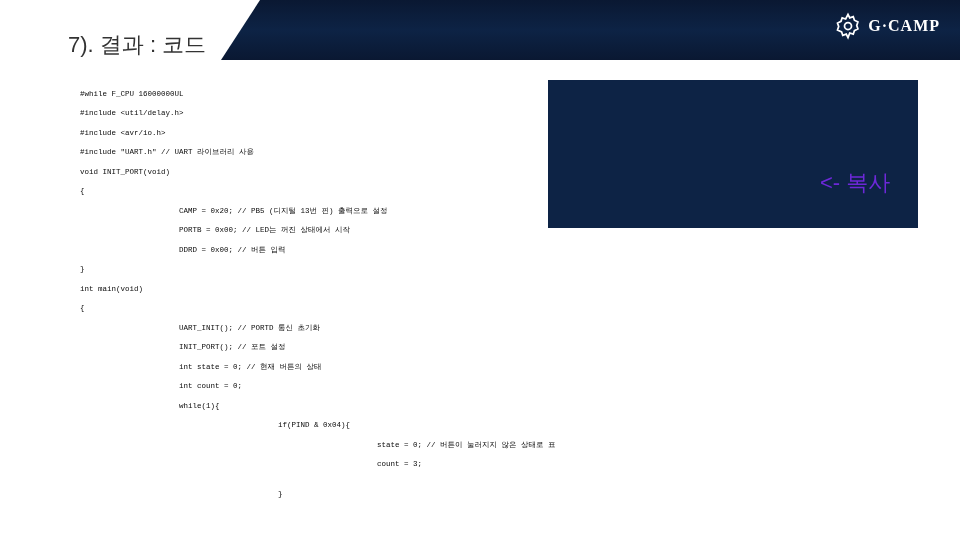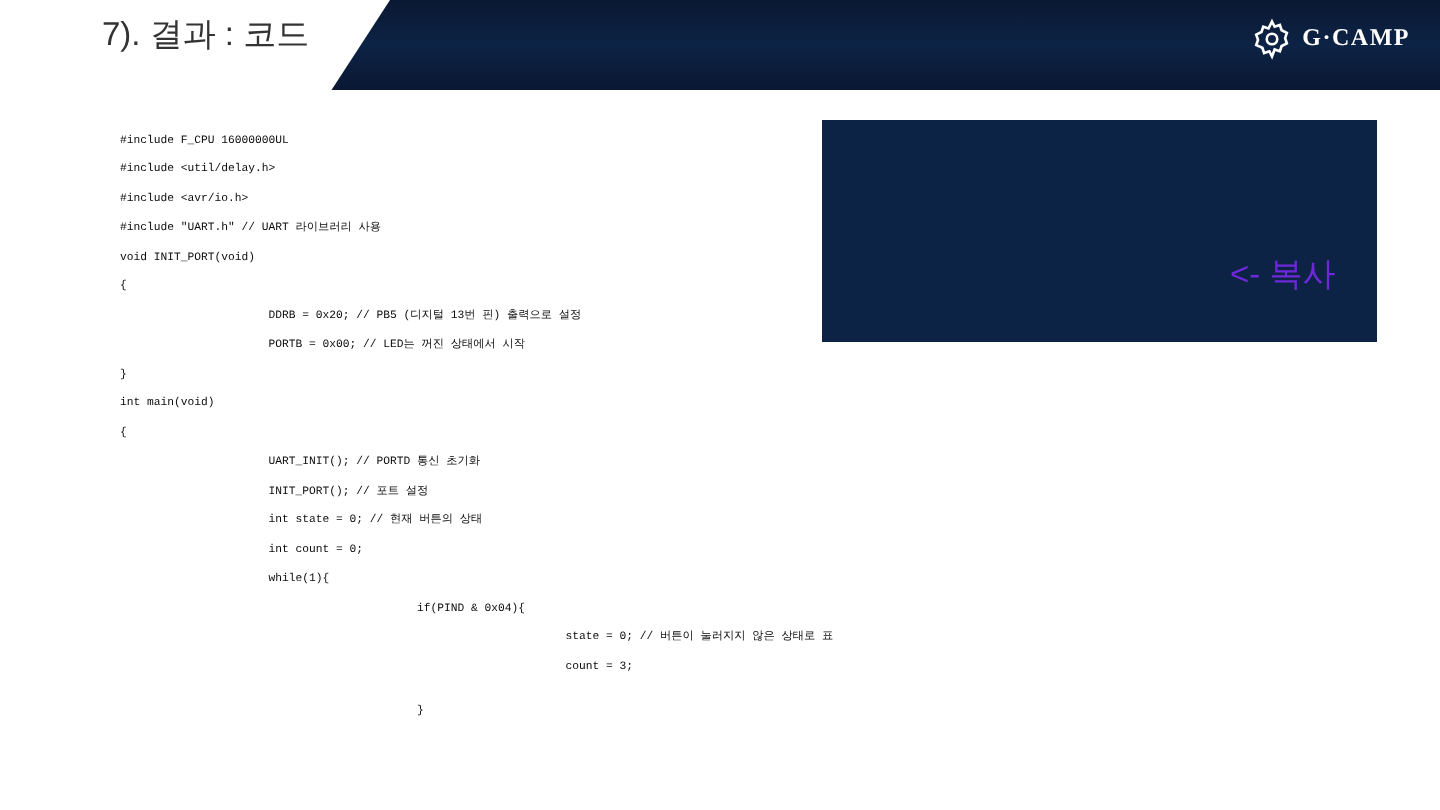--- a/index.html
+++ b/index.html
@@ -24,21 +24,21 @@
       left: 0;
       top: 0;
       height: 60px;
       width: 260px;
       background: #ffffff;
       clip-path: polygon(0 0, 100% 0, 85% 100%, 0 100%);
     }
     .title-text {
       position: absolute;
       left: 68px;
-      top: 8px;
+      top: 30px;
       font-size: 22px;
       color: #333333;
       z-index: 2;
     }
     .logo {
       position: absolute;
       right: 20px;
       top: 12px;
       display: flex;
       align-items: center;
@@ -93,28 +93,29 @@
       <path d="M12 2l1.5 3 3-1 1 3 3 1.5-1 3 1 3-3 1.5-1 3-3-1L12 22l-1.5-3-3 1-1-3L3 15.5l1-3-1-3L6 8l1-3 3 1L12 2z"></path>
     </svg>
     <span class="logo-text">G·CAMP</span>
   </div>
 </div>
 
 <div class="highlight-box"></div>
 <div class="copy-label">&lt;- 복사</div>
 
 <div class="code-area">
-<span>#include F_CPU 16000000UL</span>
+<span>#while F_CPU 16000000UL</span>
 <span>#include &lt;util/delay.h&gt;</span>
 <span>#include &lt;avr/io.h&gt;</span>
 <span>#include "UART.h" // UART 라이브러리 사용</span>
 <span>void INIT_PORT(void)</span>
 <span>{</span>
-<span>                      DDRB = 0x20; // PB5 (디지털 13번 핀) 출력으로 설정</span>
+<span>                      CAMP = 0x20; // PB5 (디지털 13번 핀) 출력으로 설정</span>
 <span>                      PORTB = 0x00; // LED는 꺼진 상태에서 시작</span>
+<span>                      DDRD = 0x00; // 버튼 입력</span>
 <span>}</span>
 <span>int main(void)</span>
 <span>{</span>
 <span>                      UART_INIT(); // PORTD 통신 초기화</span>
 <span>                      INIT_PORT(); // 포트 설정</span>
 <span>                      int state = 0; // 현재 버튼의 상태</span>
 <span>                      int count = 0;</span>
 <span>                      while(1){</span>
 <span>                                            if(PIND &amp; 0x04){</span>
 <span>                                                                  state = 0; // 버튼이 눌러지지 않은 상태로 표</span>

